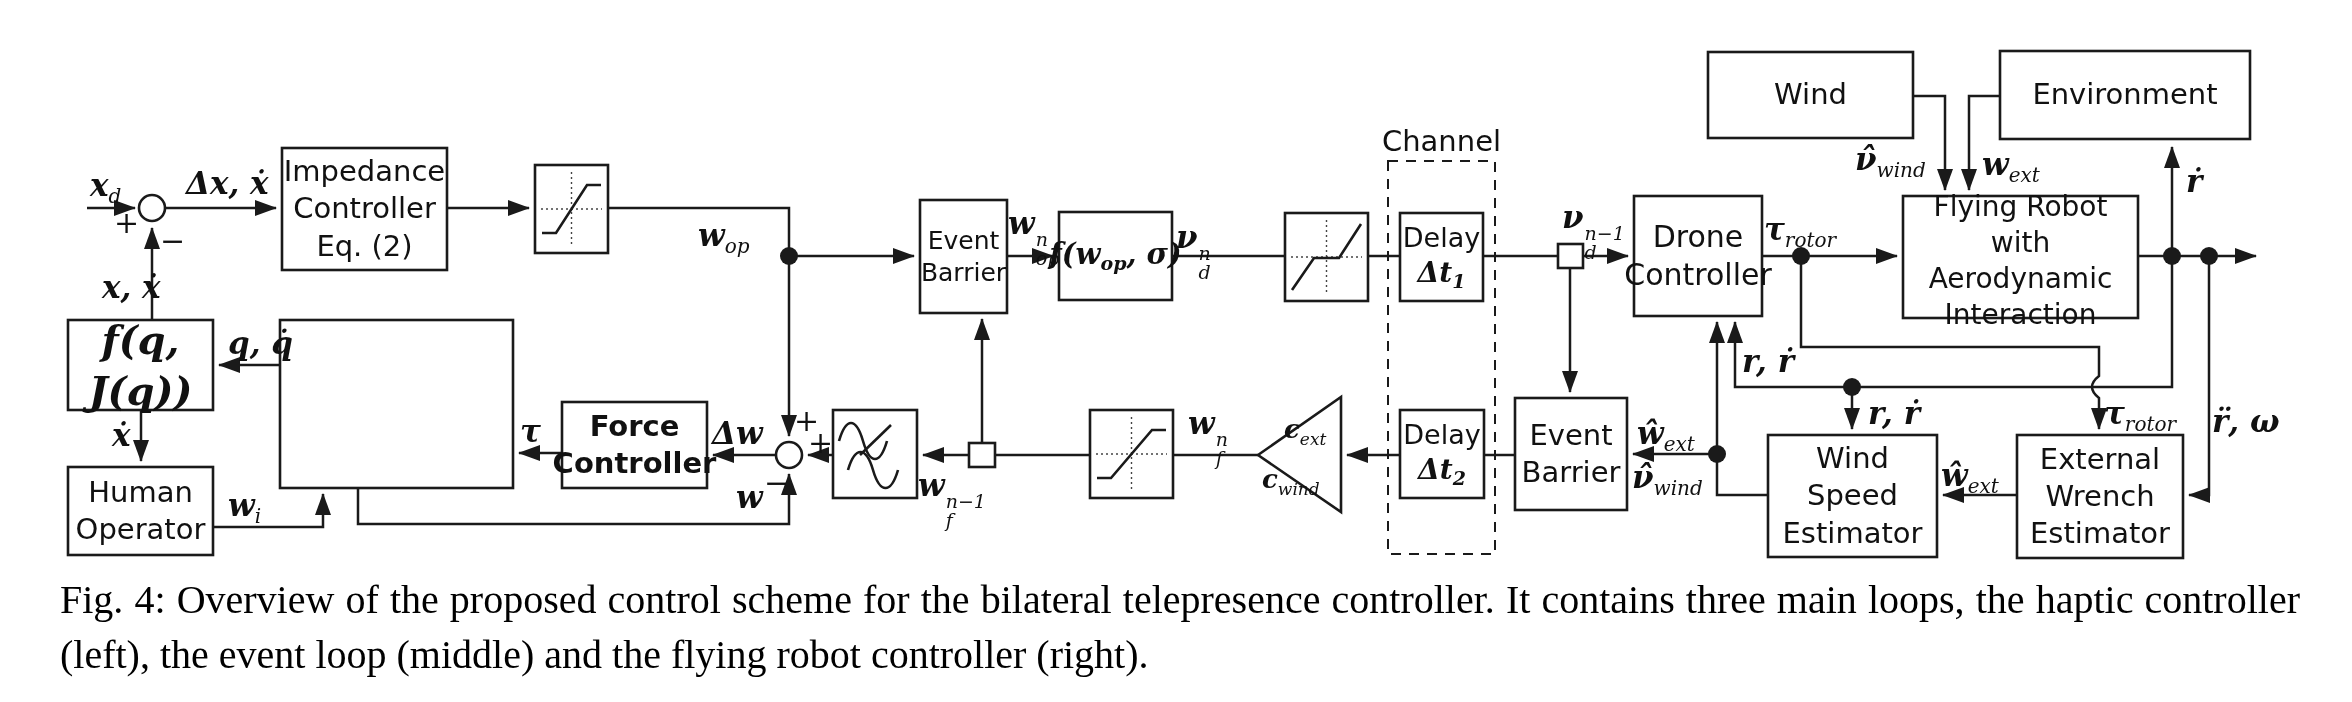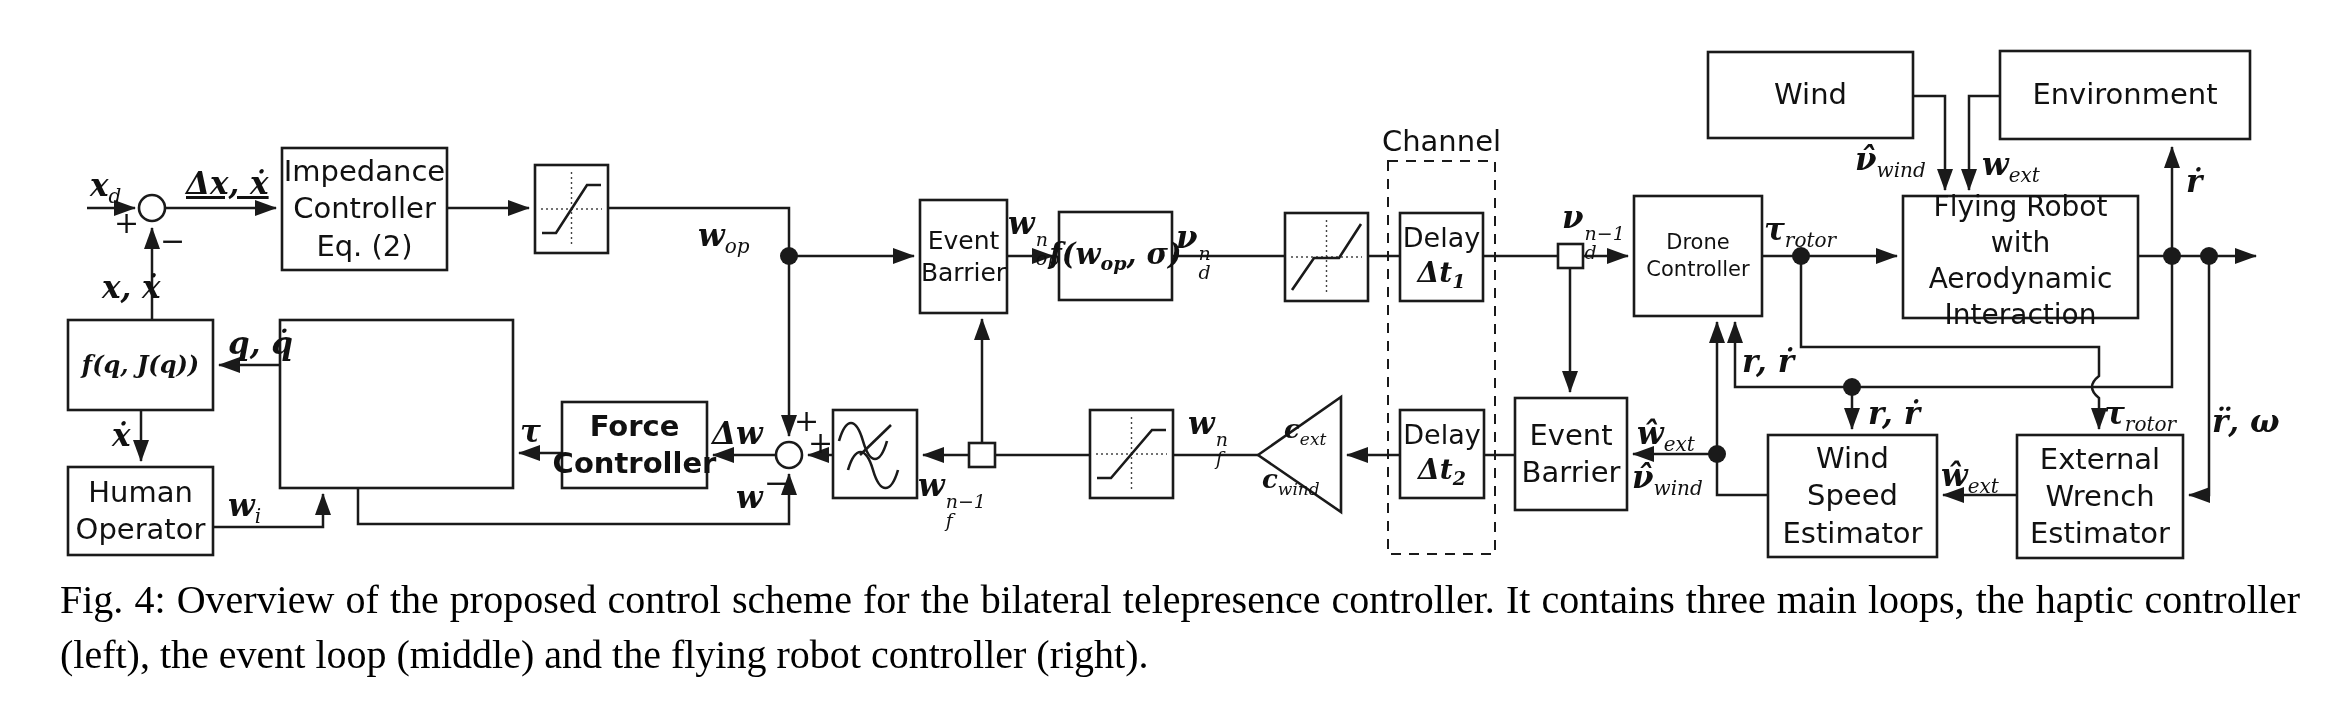--- a/index.html
+++ b/index.html
@@ -133,21 +133,21 @@
 
   <rect x="1388" y="161" width="107" height="393" fill="none" stroke="#1a1a1a" stroke-width="2" stroke-dasharray="10 8"></rect>
 </svg>
 
 <div class="boxlabel" style="left:282px;top:148px;width:165px;height:122px;">
   <span>Impedance</span>
   <span>Controller</span>
   <span>Eq. (2)</span>
 </div>
 <div class="boxlabel" style="left:68px;top:320px;width:145px;height:90px;">
-  <span class="mathfont" style="font-size:24px;">f(q, J(q))</span>
+  <span class="mathfont" style="font-size:40px;">f(q, J(q))</span>
 </div>
 <div class="boxlabel" style="left:68px;top:467px;width:145px;height:88px;">
   <span>Human</span>
   <span>Operator</span>
 </div>
 <div class="boxlabel" style="left:562px;top:402px;width:145px;height:86px;font-weight:bold;">
   <span>Force</span>
   <span>Controller</span>
 </div>
 <div class="boxlabel small" style="left:920px;top:200px;width:87px;height:113px;">
@@ -162,21 +162,21 @@
   <span class="mathfont" style="font-size:28px;"><span>Δt</span><span style="font-size:19px;vertical-align:-6px;">1</span></span>
 </div>
 <div class="boxlabel" style="left:1400px;top:410px;width:84px;height:88px;font-size:27px;">
   <span>Delay</span>
   <span class="mathfont" style="font-size:28px;"><span>Δt</span><span style="font-size:19px;vertical-align:-6px;">2</span></span>
 </div>
 <div class="boxlabel" style="left:1515px;top:398px;width:112px;height:112px;">
   <span>Event</span>
   <span>Barrier</span>
 </div>
-<div class="boxlabel" style="left:1634px;top:196px;width:128px;height:120px;font-size:21px;">
+<div class="boxlabel" style="left:1634px;top:196px;width:128px;height:120px;font-size:30px;">
   <span>Drone</span>
   <span>Controller</span>
 </div>
 <div class="boxlabel" style="left:1708px;top:52px;width:205px;height:86px;">
   <span>Wind</span>
 </div>
 <div class="boxlabel" style="left:2000px;top:51px;width:250px;height:88px;">
   <span>Environment</span>
 </div>
 <div class="boxlabel" style="left:1903px;top:196px;width:235px;height:130px;font-size:28px;">
@@ -194,21 +194,21 @@
   <span>Wrench</span>
   <span>Estimator</span>
 </div>
 <div class="boxlabel" style="left:1380px;top:126px;width:123px;height:32px;">
   <span>Channel</span>
 </div>
 
 <div class="lbl" style="left:90px;top:170px;"><span>x</span><span class="sb">d</span></div>
 <div class="sign" style="left:114px;top:208px;">+</div>
 <div class="sign" style="left:160px;top:226px;">−</div>
-<div class="lbl" style="left:186px;top:168px;text-decoration:underline;">Δx, ẋ</div>
+<div class="lbl" style="left:186px;top:168px;">Δx, ẋ</div>
 <div class="lbl" style="left:94px;top:272px;margin-left:8px;">x, ẋ</div>
 <div class="lbl" style="left:112px;top:420px;">ẋ</div>
 <div class="lbl" style="left:228px;top:328px;">q, q̇</div>
 <div class="lbl" style="left:228px;top:490px;"><span>w</span><span class="sb">i</span></div>
 <div class="lbl" style="left:520px;top:416px;">τ</div>
 <div class="lbl" style="left:712px;top:418px;">Δw</div>
 <div class="sign" style="left:794px;top:406px;">+</div>
 <div class="sign" style="left:808px;top:428px;">+</div>
 <div class="sign" style="left:764px;top:468px;">−</div>
 <div class="lbl" style="left:736px;top:482px;">w</div>

